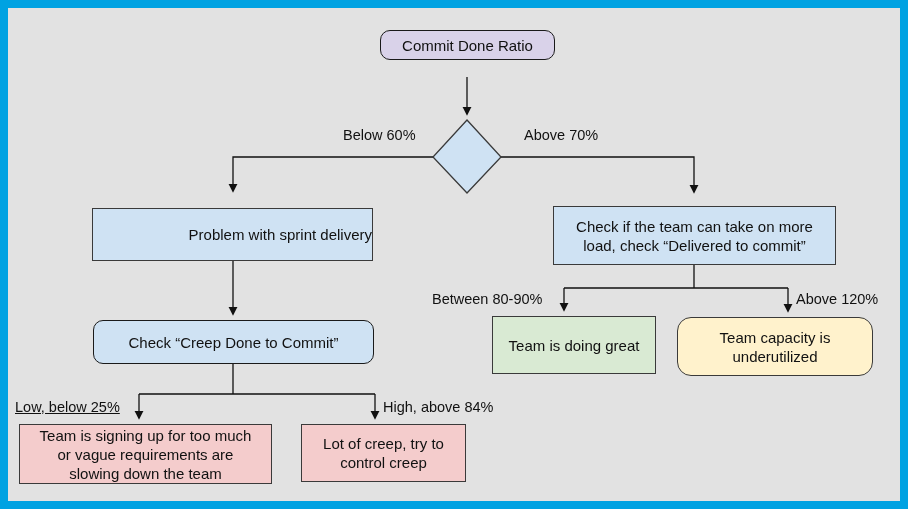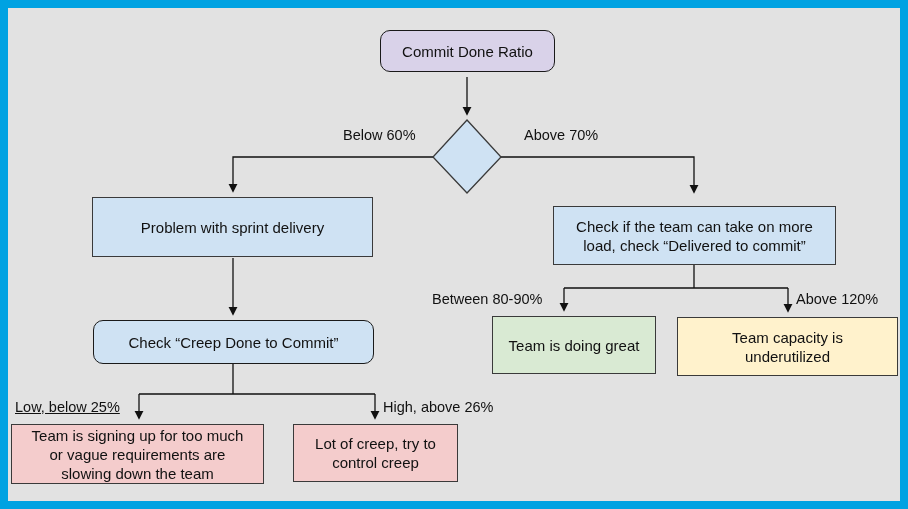--- a/index.html
+++ b/index.html
@@ -27,32 +27,32 @@
     display:flex;align-items:center;justify-content:center;
     text-align:center;
     font-size:15px;line-height:19px;
     border:1.5px solid #3a3a3a;
     z-index:5;
     white-space:pre-line;
   }
   .rounded{border-radius:10px;border:1.8px solid #1a1a1a;}
   .purple{background:#d9d2e9;}
   .blue{background:#cfe2f3;}
-  .pink{background:#f4cccc;}
+  .pink{background:#f4cccc;margin-left:8px;}
   .green{background:#d9ead3;}
   .yellow{background:#fff2cc;}
 
-  .n-start{left:380px;top:30px;width:175px;height:42px;}
-  .n-problem{left:92px;top:197px;width:281px;height:60px;}
+  .n-start{left:380px;top:30px;width:175px;height:30px;}
+  .n-problem{left:92px;top:208px;width:281px;height:53px;justify-content:flex-end;}
   .n-checkload{left:553px;top:198px;width:283px;height:59px;margin-top:8px;}
   .n-checkcreep{left:93px;top:320px;width:281px;height:44px;}
   .n-toomuch{left:11px;top:424px;width:253px;height:60px;}
   .n-creepctl{left:293px;top:424px;width:165px;height:58px;}
   .n-great{left:492px;top:316px;width:164px;height:58px;}
-  .n-under{left:677px;top:317px;width:221px;height:59px;}
+  .n-under{left:677px;top:317px;width:196px;height:59px;border-radius:14px;}
 
   .edge-label{
     position:absolute;
     font-size:14.5px;line-height:17px;
     white-space:nowrap;
     z-index:6;
   }
   .l-below60{left:343px;top:127px;}
   .l-above70{left:524px;top:127px;}
   .l-between8090{left:432px;top:291px;}
@@ -121,16 +121,16 @@
   <div class="node yellow n-under">
     <span>Team capacity is
 underutilized</span>
   </div>
 
   <div class="edge-label l-below60">Below 60%</div>
   <div class="edge-label l-above70">Above 70%</div>
   <div class="edge-label l-between8090">Between 80-90%</div>
   <div class="edge-label l-above120">Above 120%</div>
   <div class="edge-label l-low25">Low, below 25%</div>
-  <div class="edge-label l-high40">High, above 26%</div>
+  <div class="edge-label l-high40">High, above 84%</div>
 
   <div class="border-overlay"></div>
 </div>
 
 </body></html>

